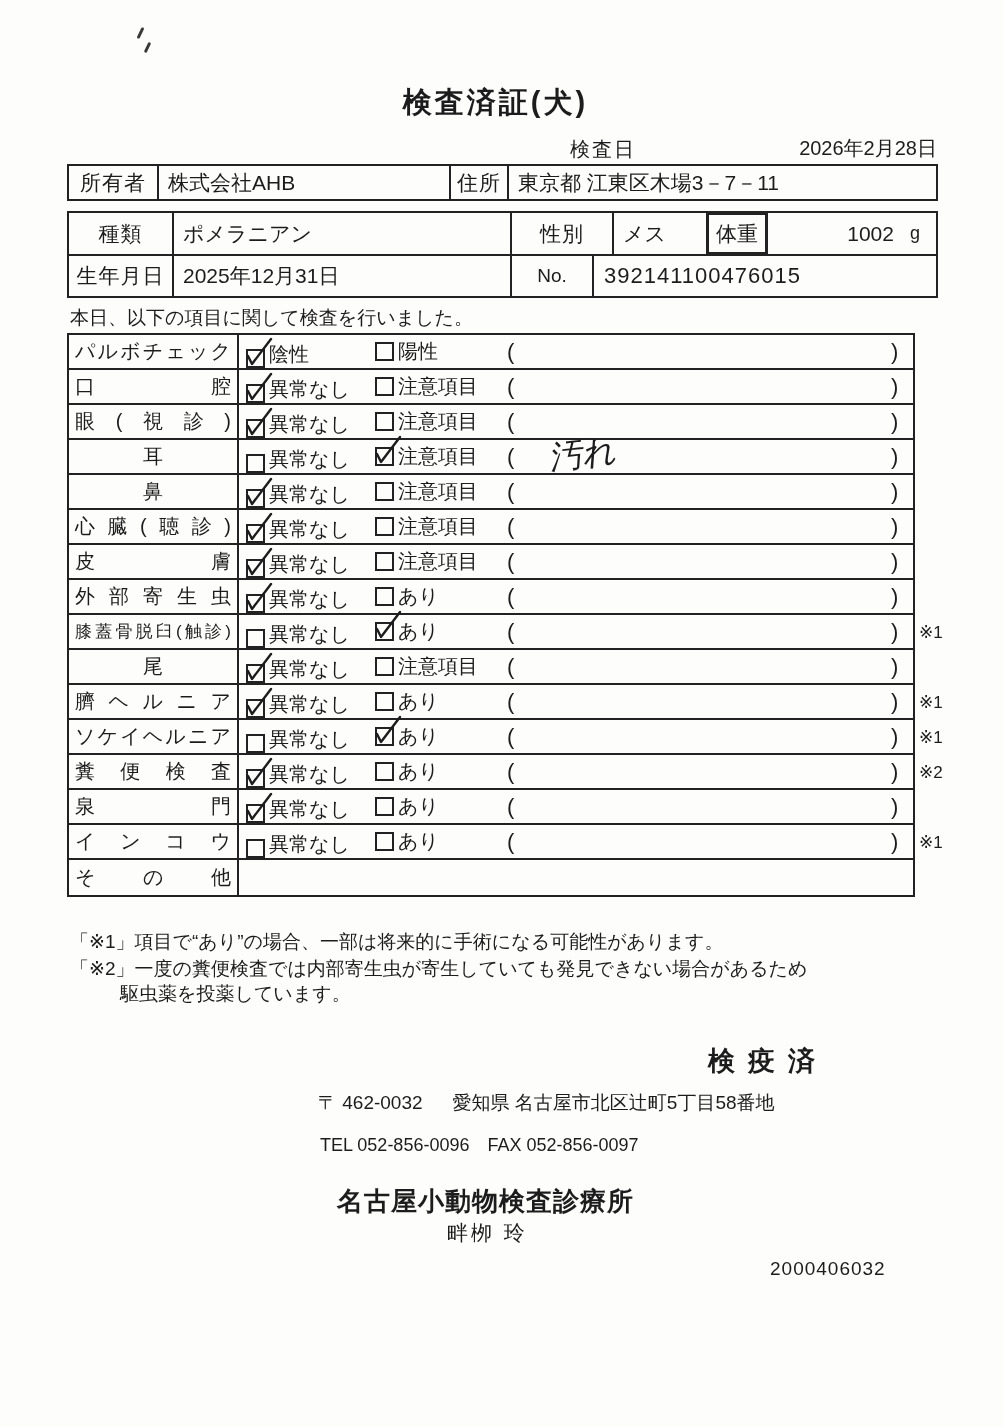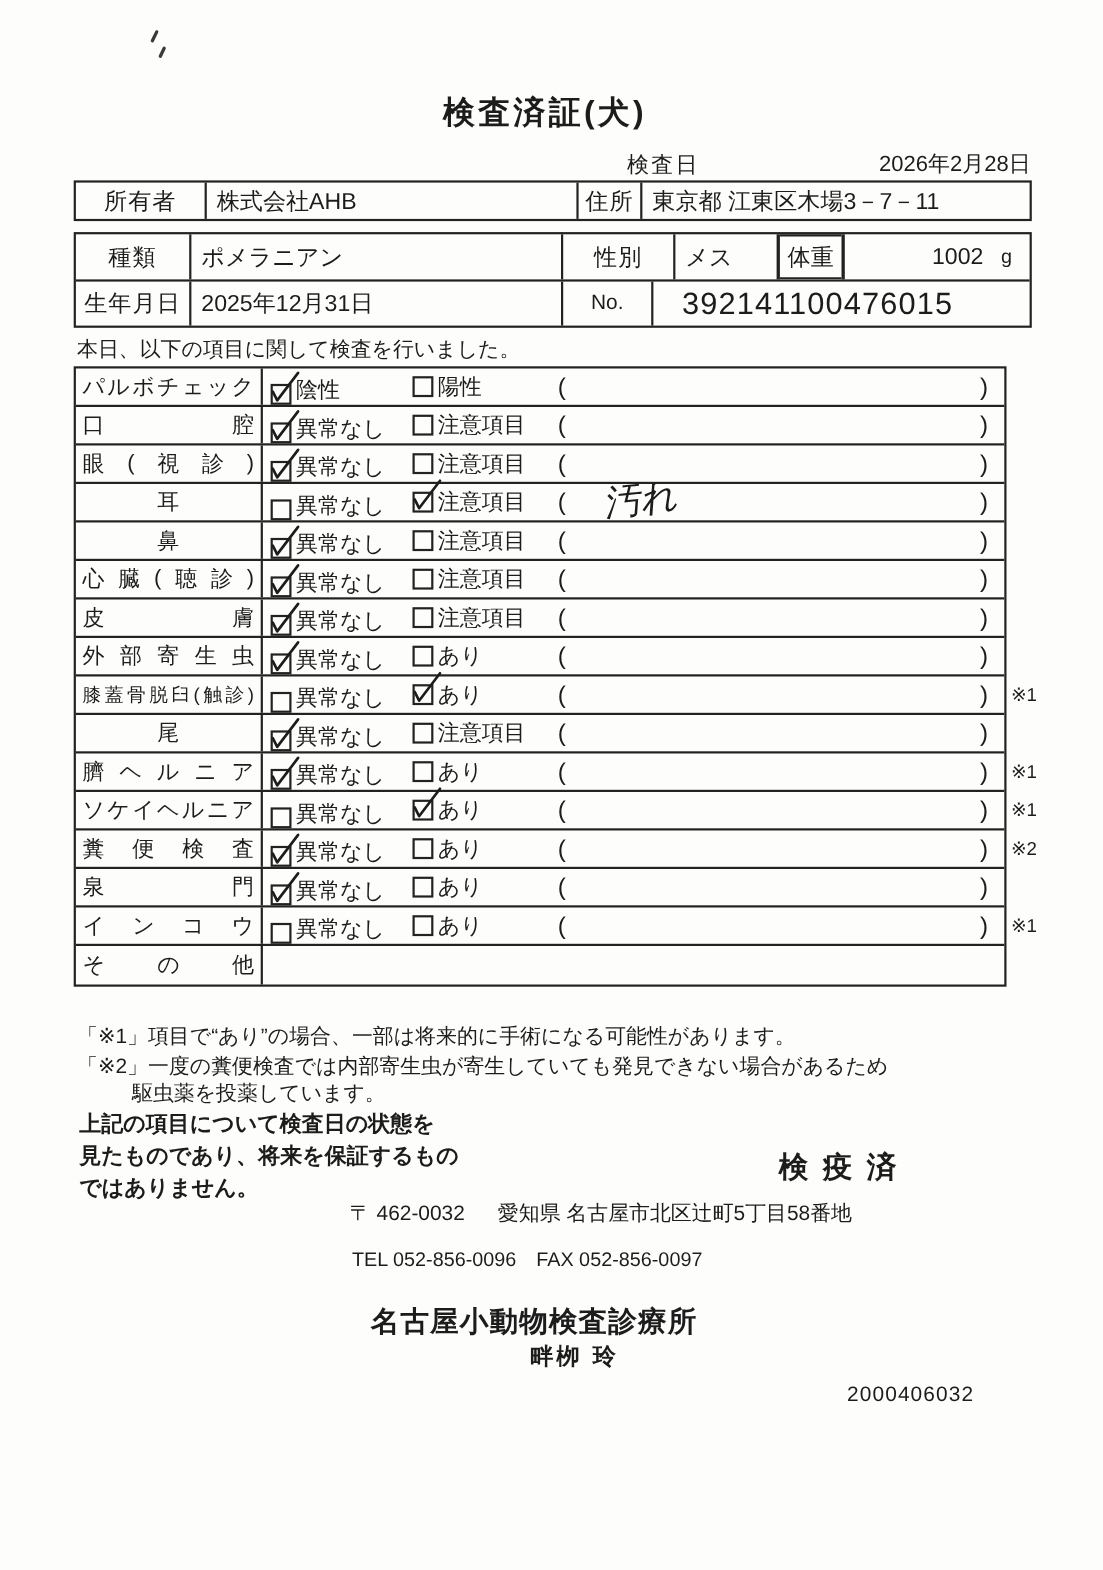--- a/index.html
+++ b/index.html
@@ -15,34 +15,34 @@
   .exam-date-label { position:absolute; left:570px; top:136px; font-size:20px; font-weight:500; letter-spacing:2px; }
   .exam-date-value { position:absolute; right:66px; top:135px; font-size:20px; font-weight:500; }
 
   .tbl { position:absolute; left:67px; border:2px solid #222; box-sizing:border-box; font-size:21px; }
   .cell { display:flex; align-items:center; box-sizing:border-box; overflow:hidden; white-space:nowrap; }
   .cell.lab { justify-content:center; letter-spacing:1px; font-weight:500; }
   .cell.val { padding-left:9px; font-weight:500; }
   .bl { border-left:2px solid #222; }
 
   .owner-table { top:164px; width:871px; height:37px; display:flex; }
-  .w-olab { width:117px;text-align:right; } .w-oval { width:338px; } .w-alab { width:58px; } .w-aval { flex:1; }
+  .w-olab { width:88px;text-align:right; } .w-oval { width:292px; } .w-alab { width:58px; } .w-aval { flex:1; }
 
   .info-table { top:211px; width:871px; height:87px; display:flex; flex-direction:column; }
   .info-row { display:flex; box-sizing:border-box; }
   .info-row.r1 { height:43px; border-bottom:2px solid #222; }
   .info-row.r2 { flex:1; }
   .w-blab { width:103px; } .w-bval { width:338px; } .w-slab { width:102px; } .w-sval { width:94px; }
   .w-wlab { width:62px; justify-content:center; font-weight:500;
             border-left:3px solid #222; border-right:3px solid #222;
             box-shadow: inset 0 2px 0 #222, inset 0 -2px 0 #222; }
   .w-wval { flex:1; justify-content:flex-end; padding-right:16px; font-weight:500;border-radius:15px; }
   .w-wval .unit { margin-left:16px; font-size:18px; }
   .w-nlab { width:82px; justify-content:center; font-size:19px; }
-  .w-nval { flex:1; padding-left:26px; font-size:28px; letter-spacing:1px; font-weight:500; }
+  .w-nval { flex:1; padding-left:10px; font-size:22px; letter-spacing:1px; font-weight:500; }
 
   .intro { position:absolute; left:70px; top:305px; font-size:19px; font-weight:500; }
 
   
   .check-table { position:absolute; left:67px; top:333px; width:848px;
                  border:2px solid #222; box-sizing:border-box; font-size:20px; }
   .check-row { display:flex; height:35px; position:relative; box-sizing:border-box; }
   .check-row:not(:last-child) { border-bottom:2px solid #222; }
   .row-label { width:170px; border-right:2px solid #222; box-sizing:border-box;
                display:flex; align-items:center; justify-content:space-between;
@@ -70,21 +70,21 @@
   .note-2 { left:70px; top:956px; }
   .note-3 { left:120px; top:981px;text-align:center; }
 
   .disclaimer { position:absolute; left:72px; top:1008px; font-size:20px; font-weight:600; line-height:29px; }
   .stamp { position:absolute; left:708px; top:1043px; font-size:27px; font-weight:600; letter-spacing:13px; white-space:nowrap; }
   .addr { position:absolute; left:318px; top:1090px; font-size:19px; font-weight:500; white-space:nowrap; }
   .addr .postal { margin-right:30px; }
   .tel-line { position:absolute; left:320px; top:1135px; font-size:18px; font-weight:500; white-space:nowrap; }
   .tel-line .fax { margin-left:18px; }
   .clinic { position:absolute; left:337px; top:1184px; font-size:26px; font-weight:600; letter-spacing:1px; }
-  .examiner { position:absolute; left:447px; top:1219px; font-size:21px; font-weight:700; letter-spacing:3px;margin-left:35px; }
+  .examiner { position:absolute; left:447px; top:1219px; font-size:21px; font-weight:400; letter-spacing:3px; }
   .docnum { position:absolute; left:770px; top:1258px; font-size:19px; font-weight:500; letter-spacing:1px; }
 
   .speck { position:absolute; background:#3a3a3a; border-radius:2px; }
   .speck.s1 { left:139px; top:27px; width:3px; height:12px; transform:rotate(26deg); }
   .speck.s2 { left:146px; top:42px; width:3px; height:11px; transform:rotate(26deg); }
 </style>
 </head>
 <body>
 
 <div class="page">
@@ -560,25 +560,20 @@
         
       </div>
       <span class="row-note"></span>
     </div>
     </div>
 
   <div class="note note-1">「※1」項目で“あり”の場合、一部は将来的に手術になる可能性があります。</div>
   <div class="note note-2">「※2」一度の糞便検査では内部寄生虫が寄生していても発見できない場合があるため</div>
   <div class="note note-3">駆虫薬を投薬しています。</div>
 
-  <div class="disclaimer">
-    <div>上記の項目について検査日の状態を</div>
-    <div>見たものであり、将来を保証するもの</div>
-    <div>ではありません。</div>
-  </div>
 
   <div class="stamp">検疫済</div>
 
   <div class="addr">
     <span class="postal">〒 462-0032</span><span>愛知県 名古屋市北区辻町5丁目58番地</span>
   </div>
 
   <div class="tel-line">
     <span>TEL 052-856-0096</span><span class="fax">FAX 052-856-0097</span>
   </div>

